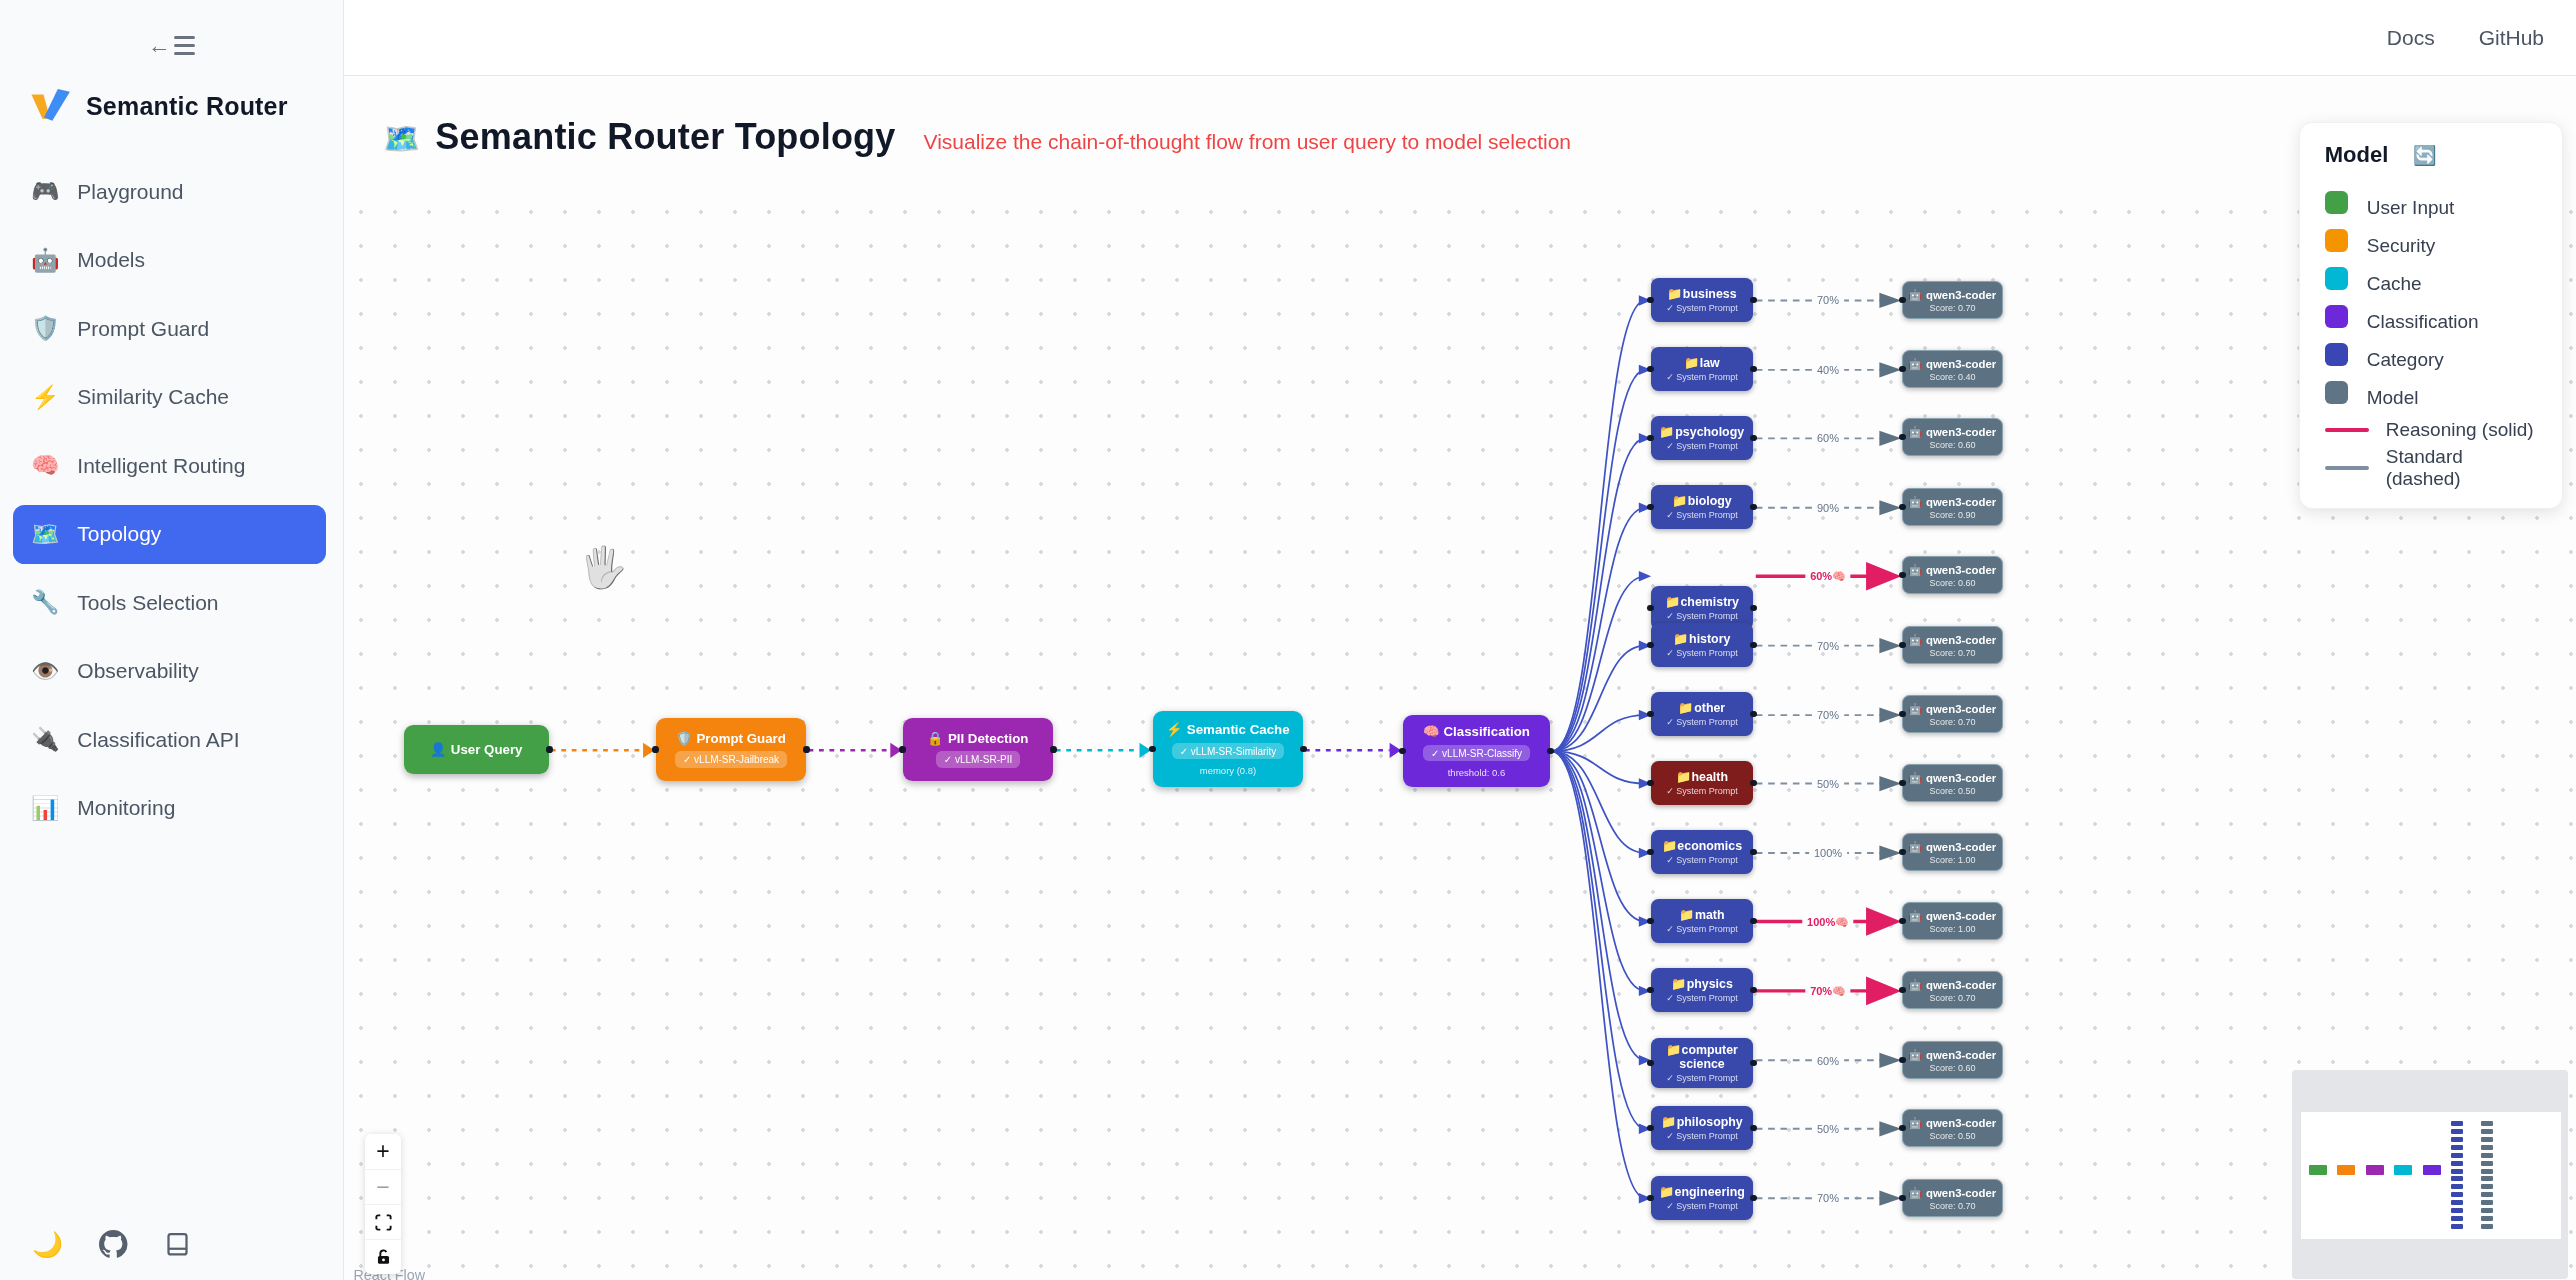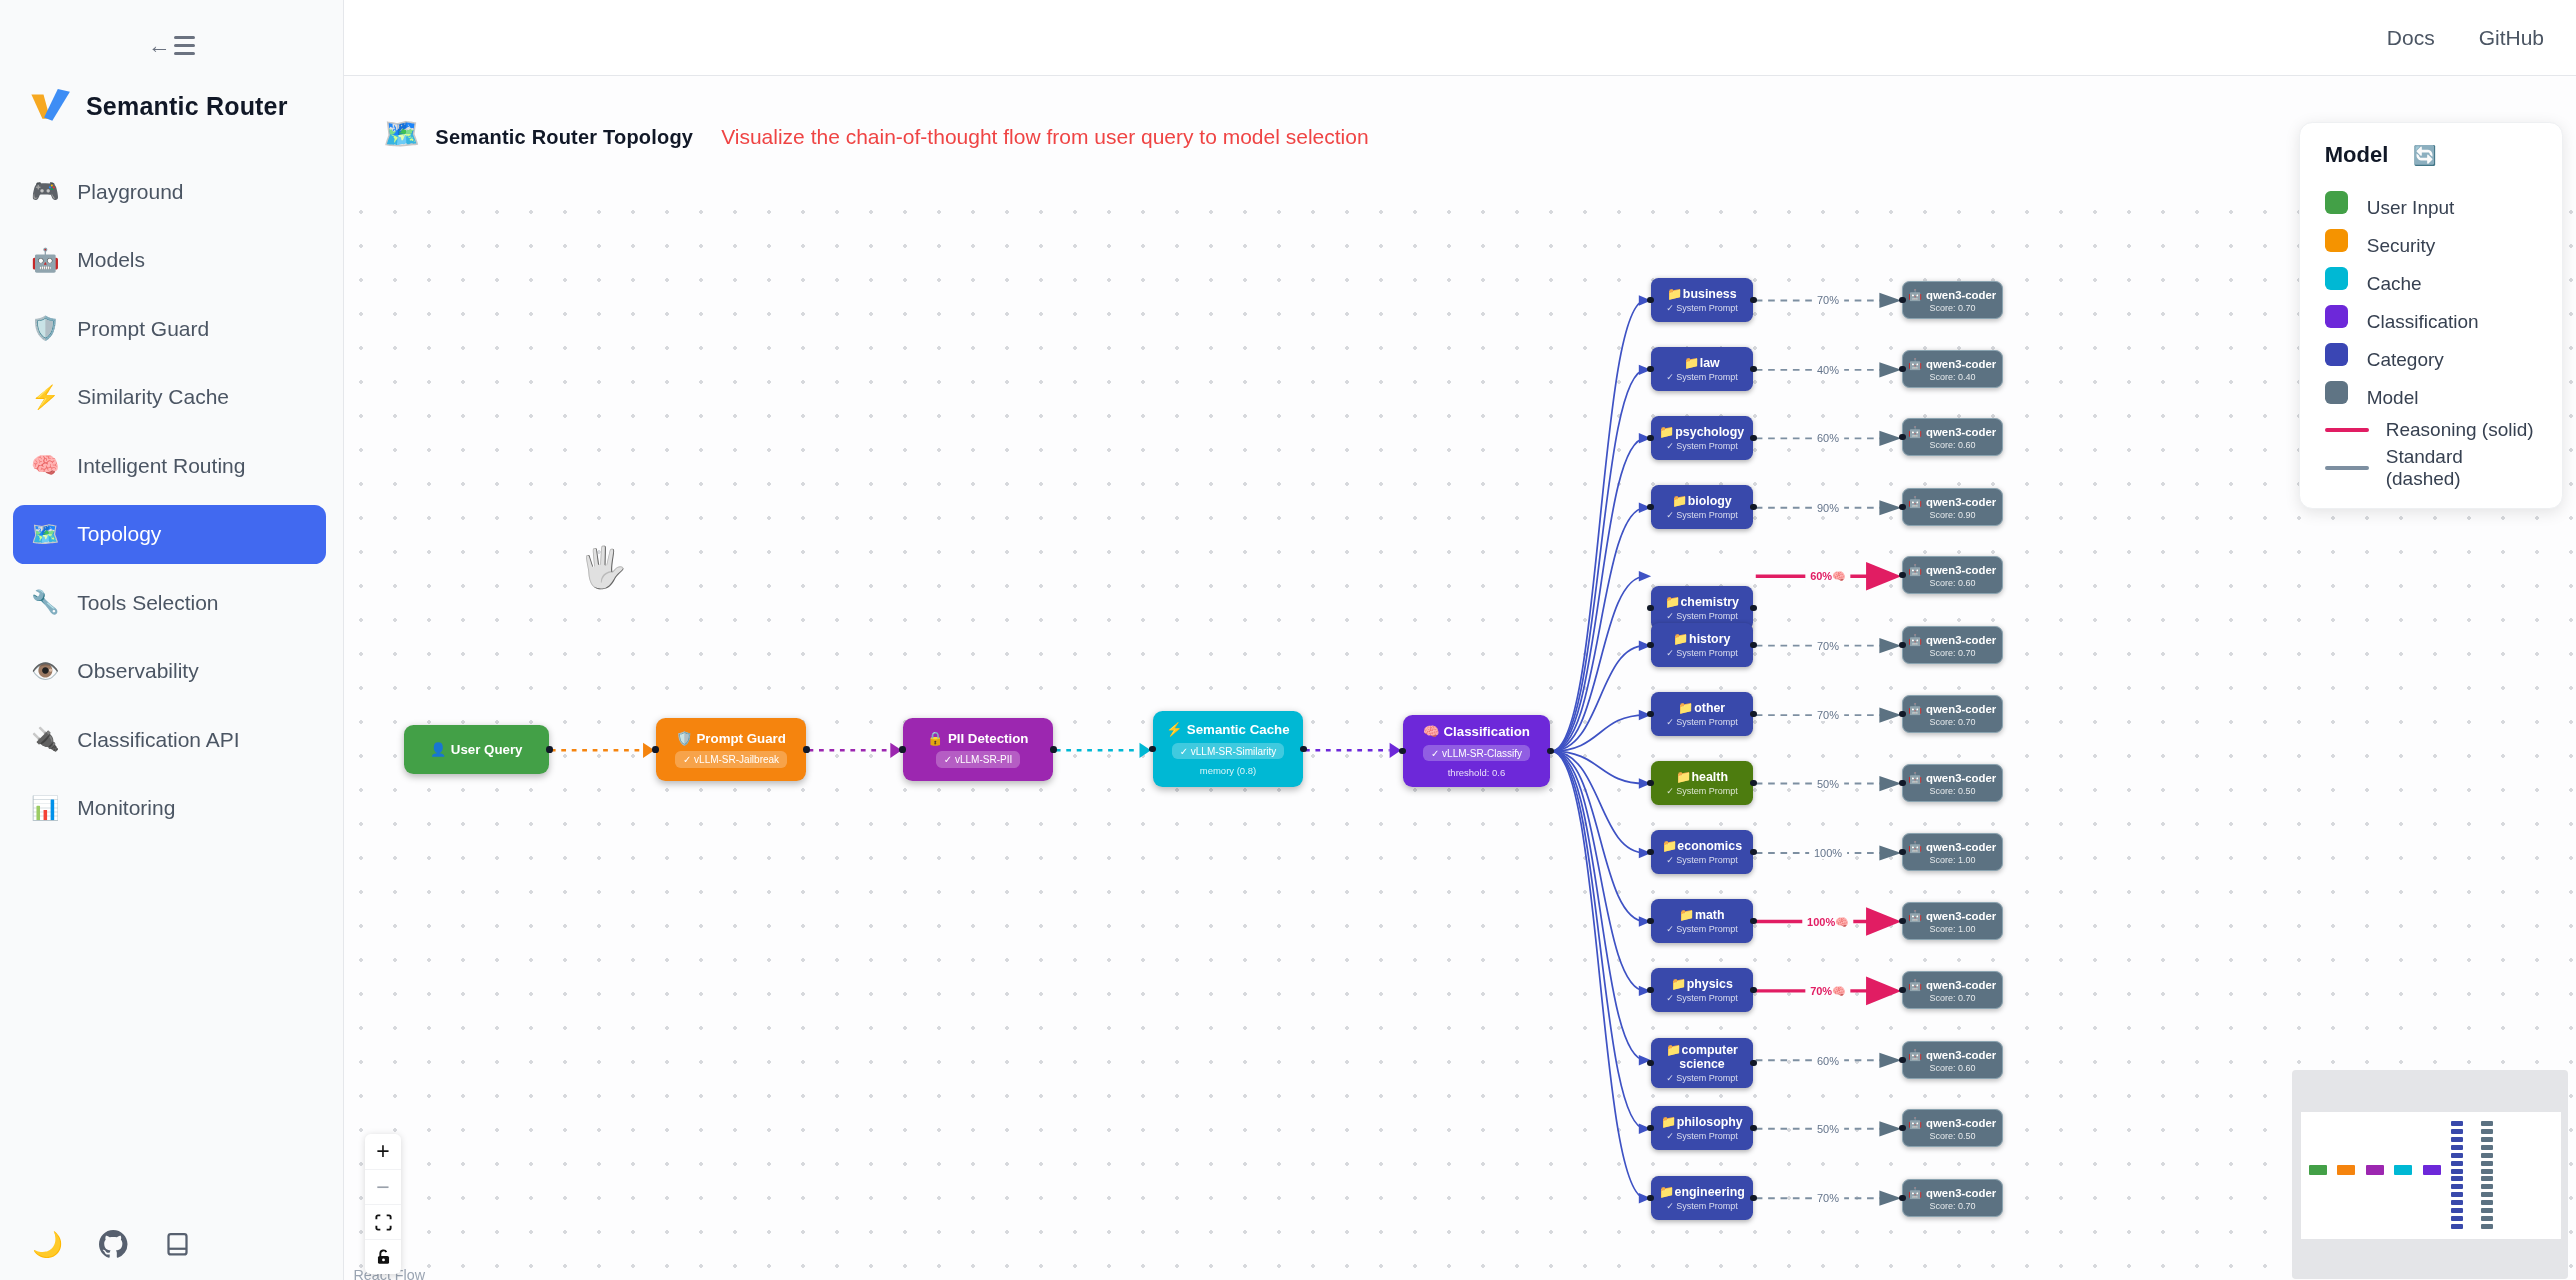--- a/index.html
+++ b/index.html
@@ -30,21 +30,21 @@
     gap:44px; padding-right:32px; }
   .top-link { font-size:21px; color:#4b5563; cursor:pointer; }
 
   
   .main { position:absolute; left:344px; top:76px; width:2232px; height:1204px; background:#fdfdfe; }
   .dots { position:absolute; left:0; top:119px; right:0; bottom:0;
     background-image: radial-gradient(#d7d9dd 1.6px, transparent 1.7px);
     background-size:34px 34px; }
   .page-header { position:absolute; left:39px; top:40px; display:flex; align-items:baseline; gap:15px; z-index:3;}
   .page-title-icon{ font-size:30px; }
-  .page-title { font-size:20px; font-weight:bold; color:#111827; letter-spacing:0.2px;}
+  .page-title { font-size:36px; font-weight:bold; color:#111827; letter-spacing:0.2px;}
   .page-subtitle { font-size:21px; color:#ef4444; margin-left:13px; }
 
   #edges{ position:absolute; left:0; top:0; z-index:1; pointer-events:none; }
   .nodes{ position:absolute; left:0; top:0; width:100%; height:100%; z-index:2; }
 
   
   .pipe-node { position:absolute; border-radius:9.5px; color:#fff; display:flex; flex-direction:column;
     align-items:center; justify-content:center; gap:5.7px; box-shadow:0 2.9px 7.6px rgba(0,0,0,.28);
     cursor:grab; padding:5.7px 7.6px;}
   .pn-title { font-size:13.3px; font-weight:bold; display:flex; align-items:center; gap:3.8px; white-space:nowrap;}
@@ -367,21 +367,21 @@
       <div class="cat-title"><span>📁</span><span>other</span></div>
       <div class="cat-sub">✓ System Prompt</div>
     </div>
     <div class="model-node" style="left: 1558px; top: 619px; background: rgb(92, 114, 130);">
       <div class="model-title"><span>🤖</span> <span>qwen3-coder</span></div>
       <div class="model-score">Score: 0.70</div>
     </div>
     <div class="edge-label" style="left: 1484px; top: 639px;"><span>70%</span></div>
   </div>
       <div>
-    <div class="cat-node" style="left: 1307px; top: 685px; background: #4d7c0f;">
+    <div class="cat-node" style="left: 1307px; top: 685px; background: #7f1d1d;">
       <div class="cat-title"><span>📁</span><span>health</span></div>
       <div class="cat-sub">✓ System Prompt</div>
     </div>
     <div class="model-node" style="left: 1558px; top: 688px; background: rgb(92, 114, 130);">
       <div class="model-title"><span>🤖</span> <span>qwen3-coder</span></div>
       <div class="model-score">Score: 0.50</div>
     </div>
     <div class="edge-label" style="left: 1484px; top: 708px;"><span>50%</span></div>
   </div>
       <div>

